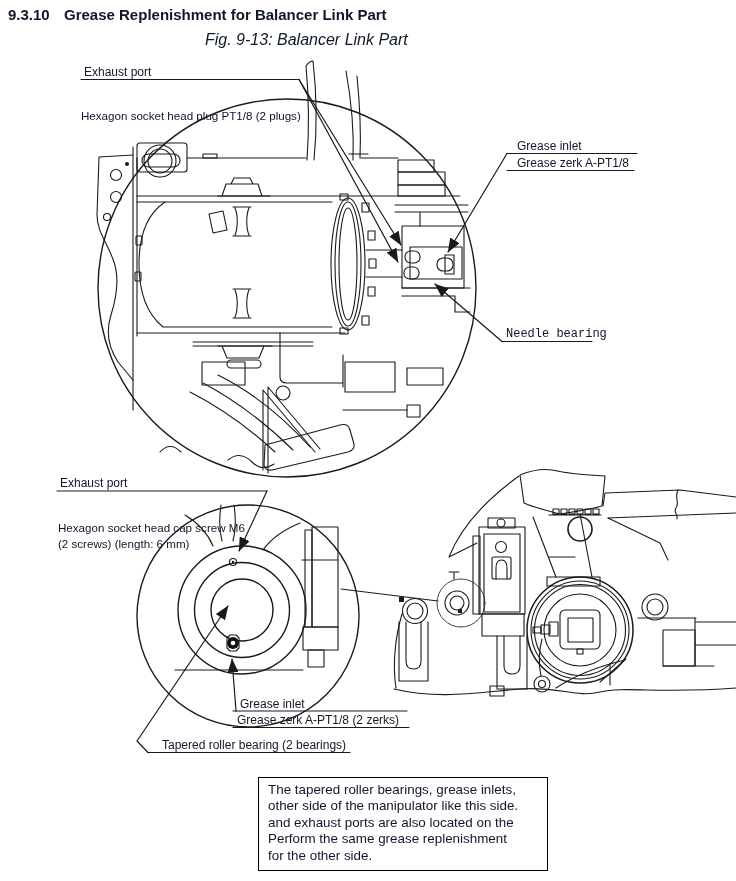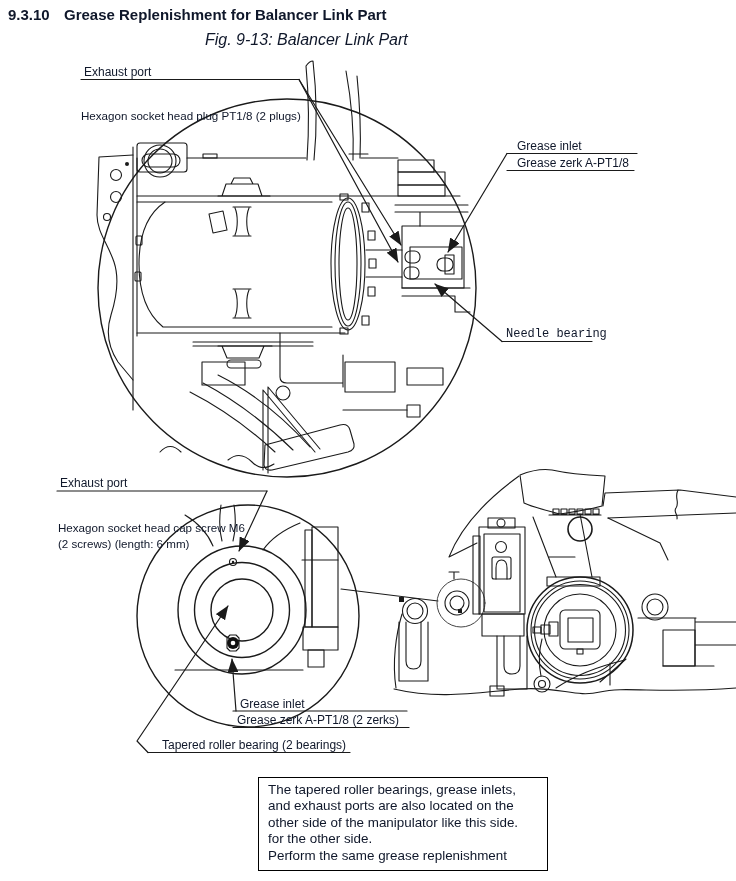--- a/index.html
+++ b/index.html
@@ -235,19 +235,19 @@
   <div class="lbl small" style="left:58px; top:494px;">Hexagon socket head cap screw M6</div>
   <div class="lbl small" style="left:58px; top:510px;">(2 screws) (length: 6 mm)</div>
 
   <div class="lbl" style="left:240px; top:698px;">Grease inlet</div>
   <div class="lbl" style="left:237px; top:714px;">Grease zerk A-PT1/8 (2 zerks)</div>
 
   <div class="lbl" style="left:162px; top:739px;">Tapered roller bearing (2 bearings)</div>
 
   <div class="notebox">
     <div>The tapered roller bearings, grease inlets,</div>
+    <div>other side of the manipulator like this side.</div>
     <div>and exhaust ports are also located on the</div>
-    <div>other side of the manipulator like this side.</div>
+    <div>Perform the same grease replenishment</div>
     <div>for the other side.</div>
-    <div>Perform the same grease replenishment</div>
   </div>
 
 </div>
 
 </body></html>

